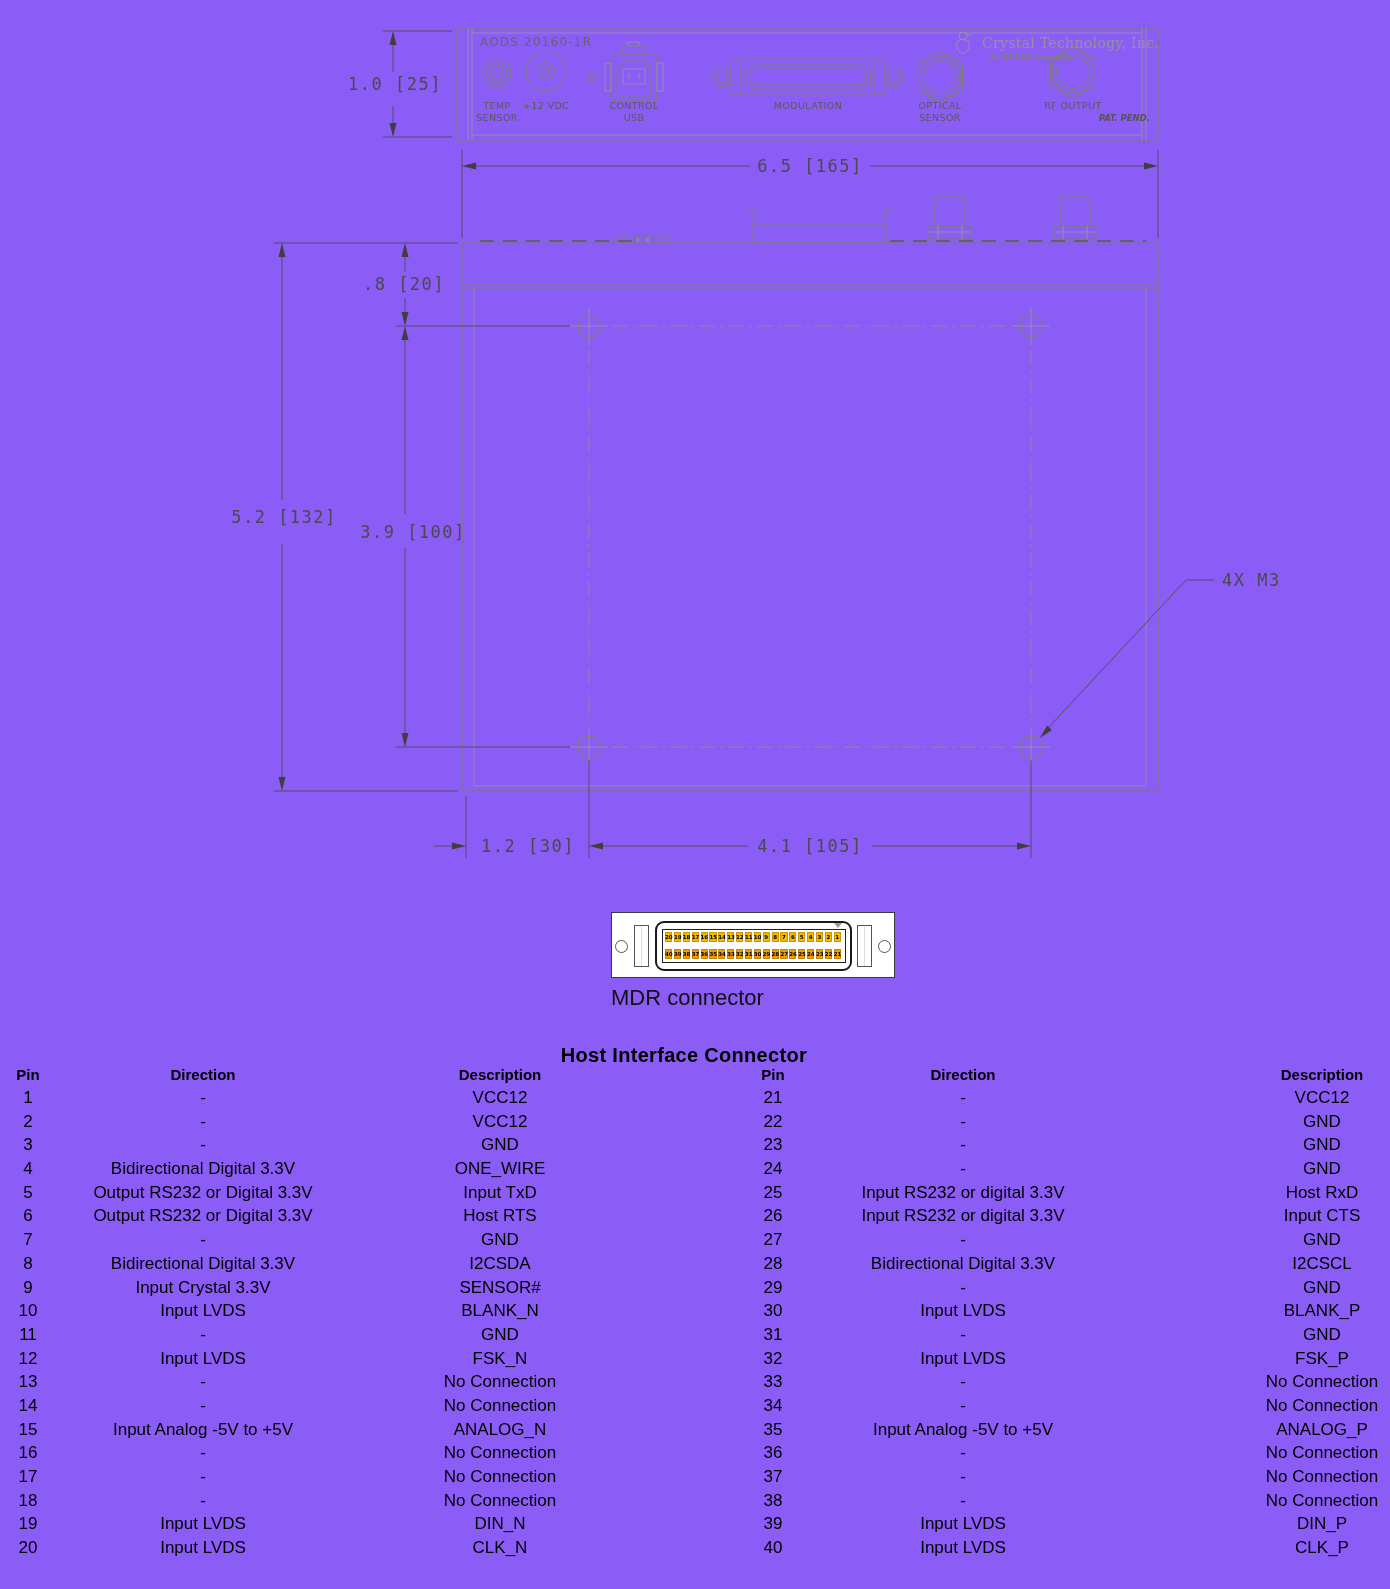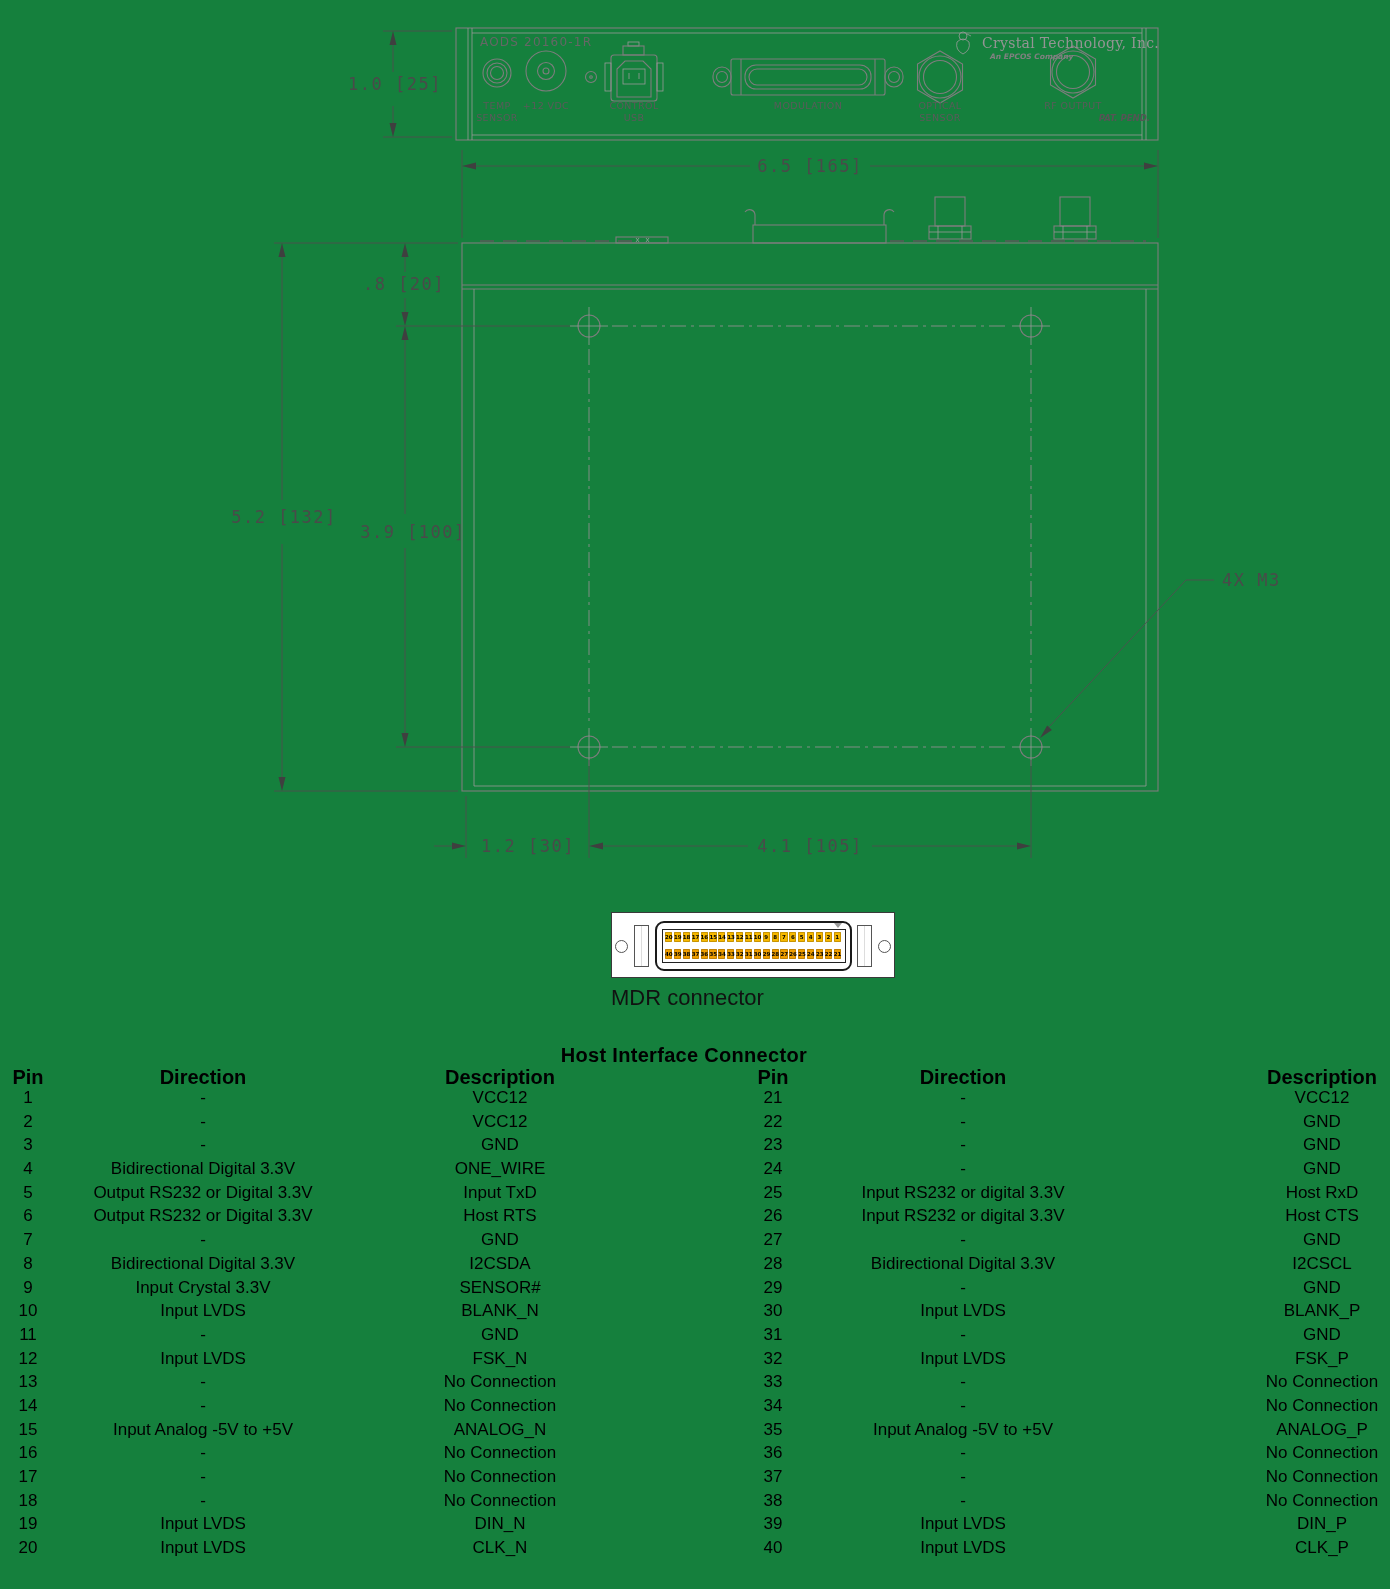--- a/index.html
+++ b/index.html
@@ -1,16 +1,16 @@
 <!DOCTYPE html>
 <html><head>
 <meta charset="utf-8">
 <style>
   html,body { margin:0; padding:0; background:#ffffff; }
-  #page { position:relative; width:1390px; height:1589px; background:#15803d; overflow:hidden;
+  #page { position:relative; width:1390px; height:1589px; background:#8b5cf6; overflow:hidden;
           font-family:"Liberation Sans",sans-serif; color:#000; }
 
   
   .oline  { stroke:#7d7d7d; fill:none; stroke-width:1.1; }
   .oline2 { stroke:#9a9a9a; fill:none; stroke-width:0.8; }
   .dim    { stroke:#4f4f4f; fill:none; stroke-width:0.9; }
   .cl     { stroke:#8f8f8f; fill:none; stroke-width:0.9; stroke-dasharray:16 5 3 5; }
   .gasket { stroke:#5a5a5a; fill:none; stroke-width:2; stroke-dasharray:14 9; opacity:0.75; }
   .arrow  { fill:#3f3f3f; stroke:none; }
   .dimtext { font-family:"DejaVu Sans Mono",monospace; font-size:17px; fill:#4a4a4a; letter-spacing:1.5px; }
@@ -38,21 +38,21 @@
              border-radius:1px; box-shadow:inset 0 0 0 0.5px rgba(90,60,0,.55); }
   #mdr-triangle { position:absolute; left:222px; top:10px; width:0; height:0;
                   border-left:4px solid transparent; border-right:4px solid transparent; border-top:5px solid #9a9a9a; }
 
   #mdr-caption { position:absolute; left:611px; top:985px; width:284px; 
                  font-size:22px; color:#111; }
 
   
   #table-title { position:absolute; left:207px; top:1044px; width:600px; text-align:right;
                  font-size:20px; font-weight:bold; letter-spacing:0.3px; }
-  .thead { position:absolute; top:1066px; left:0; width:1120px; height:20px; font-weight:bold; font-size:20px; }
+  .thead { position:absolute; top:1066px; left:0; width:1120px; height:20px; font-weight:bold; font-size:15px; }
   .ptable { position:absolute; top:1088px; left:0; width:1390px; font-size:17px; }
   .trow  { position:relative; height:23.7px; width:1390px; }
   .tcell { position:absolute; top:0; text-align:center; white-space:nowrap; }
   .lt.c-pin  { left:3px;    width:50px;  }
   .lt.c-dir  { left:53px;   width:300px; }
   .lt.c-desc { left:350px;  width:300px; }
   .rt.c-pin  { left:723px;  width:100px; }
   .rt.c-dir  { left:813px;  width:300px; }
   .rt.c-desc { left:1262px; width:120px; }
 </style>
@@ -466,21 +466,21 @@
         <span class="tcell rt c-desc">GND</span>
       </div>
       <div class="trow">
         <span class="tcell rt c-pin">25</span>
         <span class="tcell rt c-dir">Input RS232 or digital 3.3V</span>
         <span class="tcell rt c-desc">Host RxD</span>
       </div>
       <div class="trow">
         <span class="tcell rt c-pin">26</span>
         <span class="tcell rt c-dir">Input RS232 or digital 3.3V</span>
-        <span class="tcell rt c-desc">Host CTS</span>
+        <span class="tcell rt c-desc">Input CTS</span>
       </div>
       <div class="trow">
         <span class="tcell rt c-pin">27</span>
         <span class="tcell rt c-dir">-</span>
         <span class="tcell rt c-desc">GND</span>
       </div>
       <div class="trow">
         <span class="tcell rt c-pin">28</span>
         <span class="tcell rt c-dir">Bidirectional Digital 3.3V</span>
         <span class="tcell rt c-desc">I2CSCL</span>

